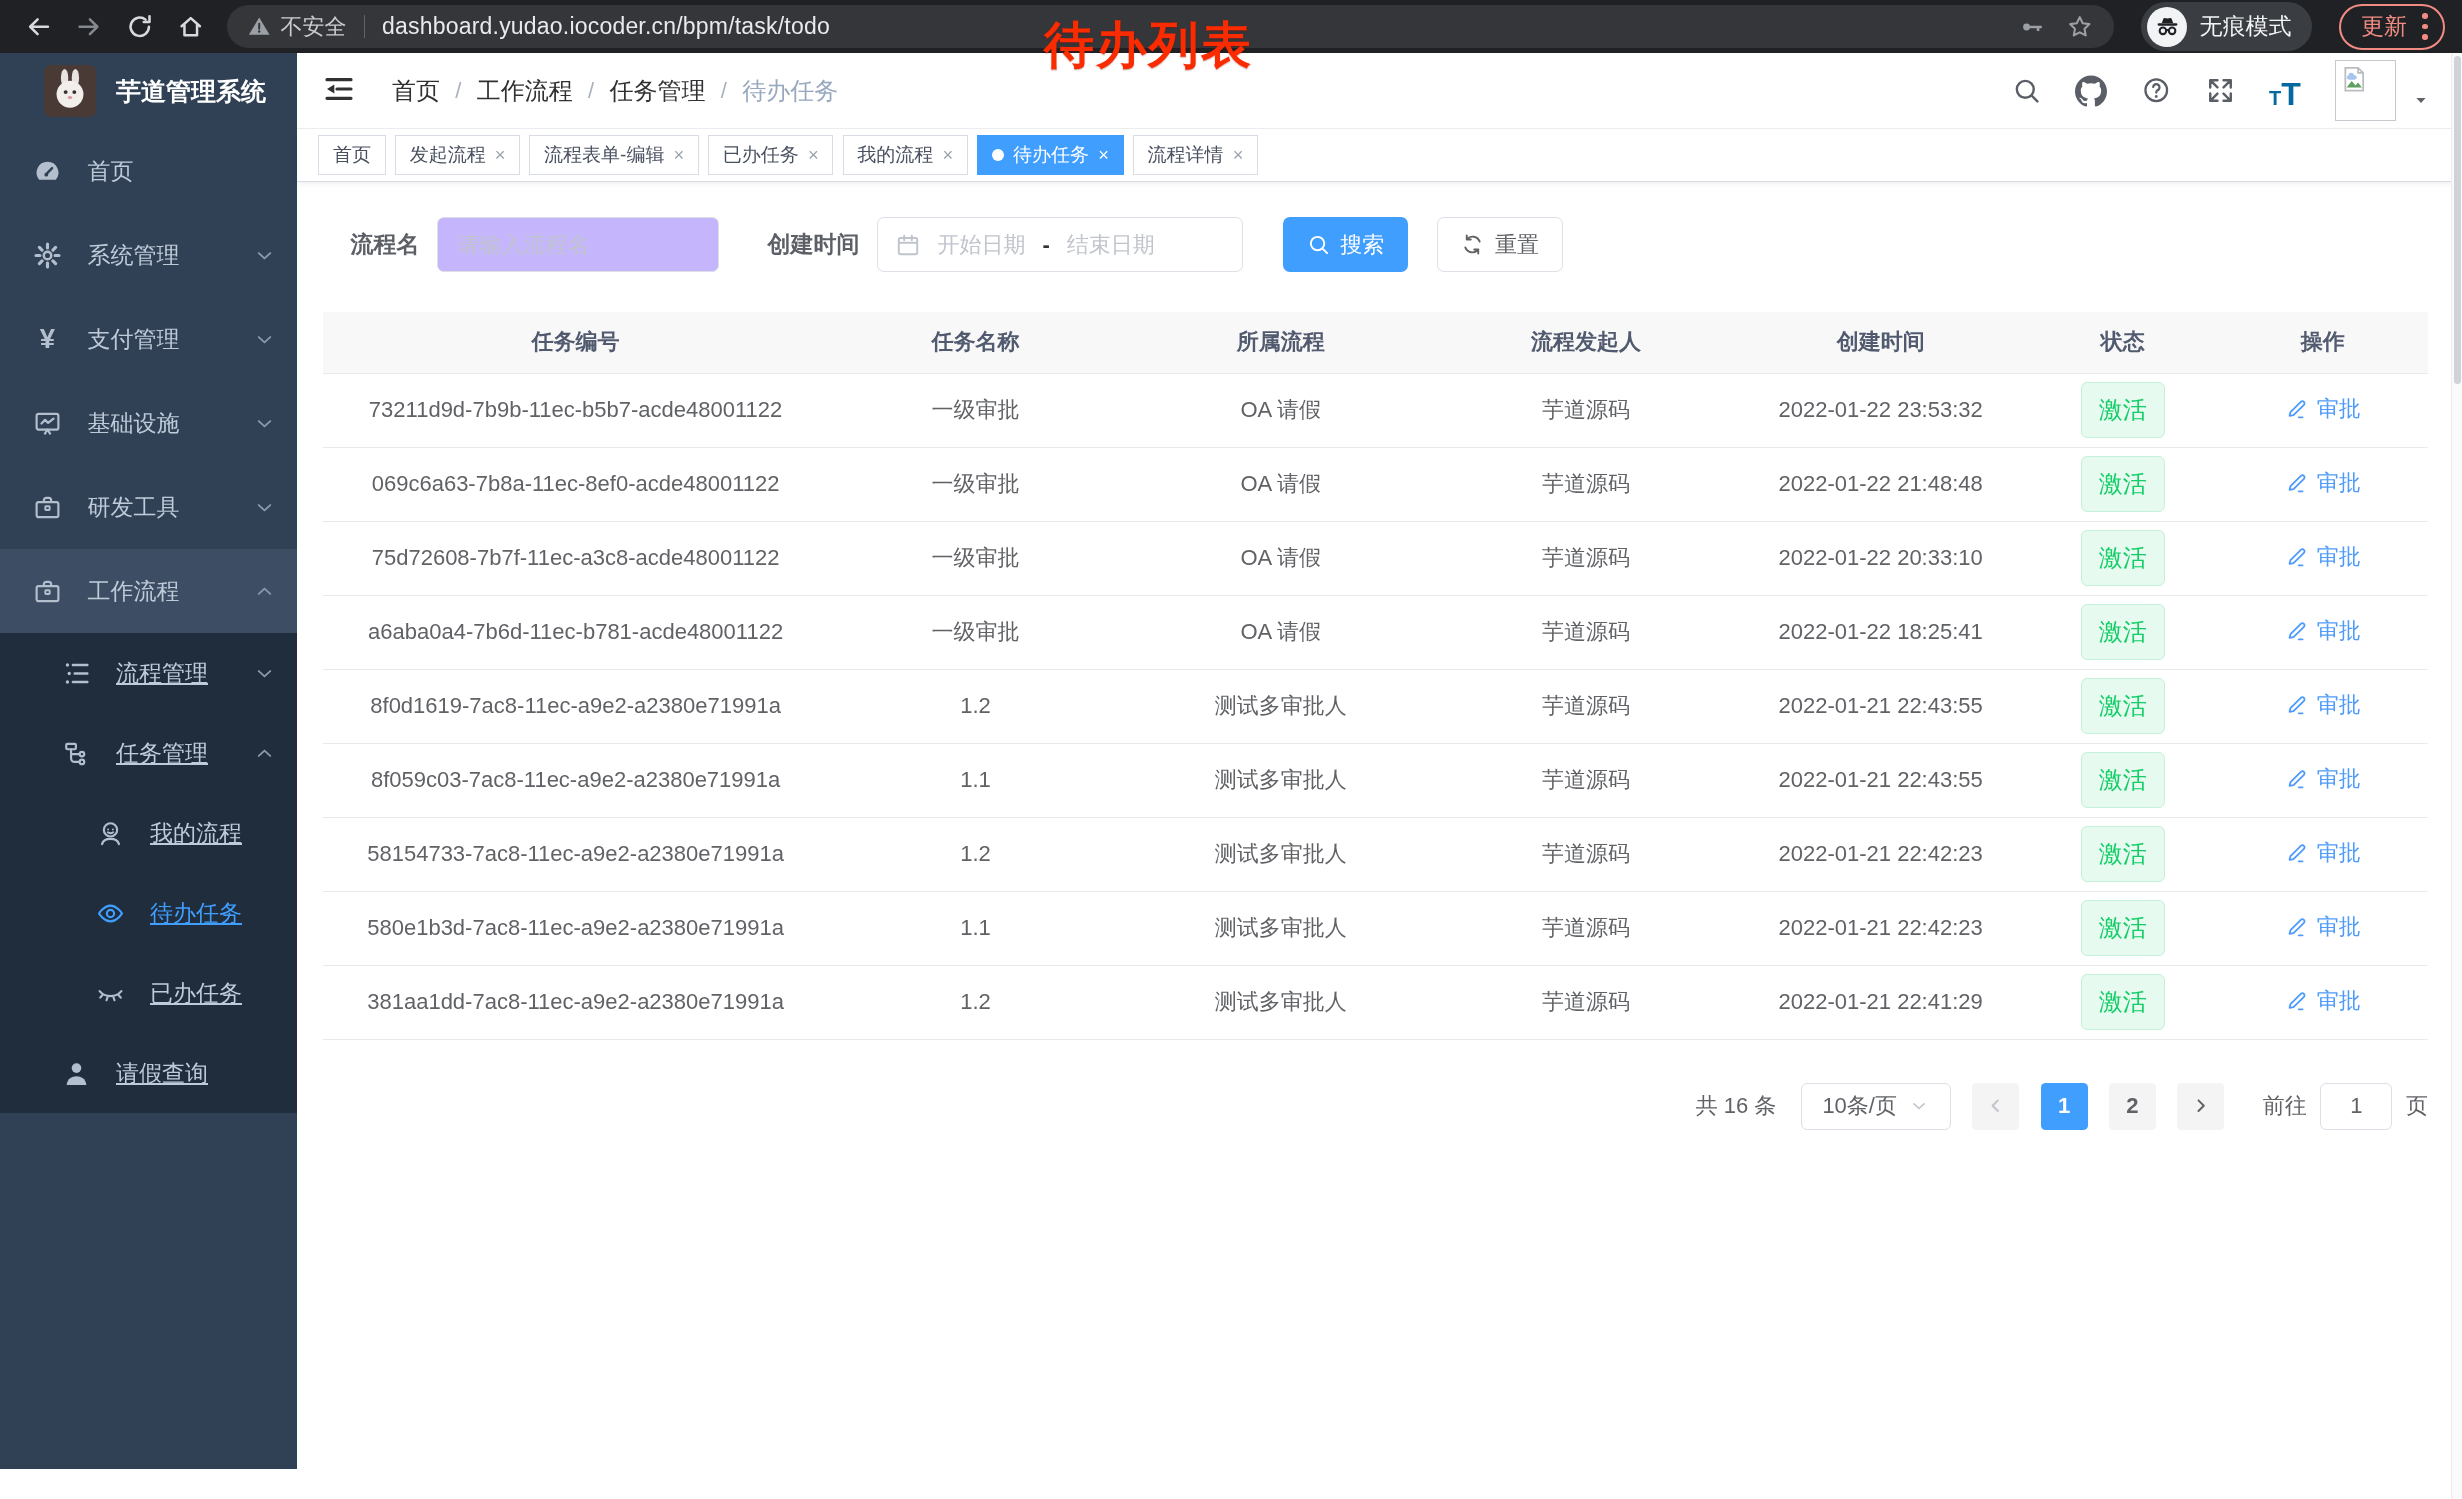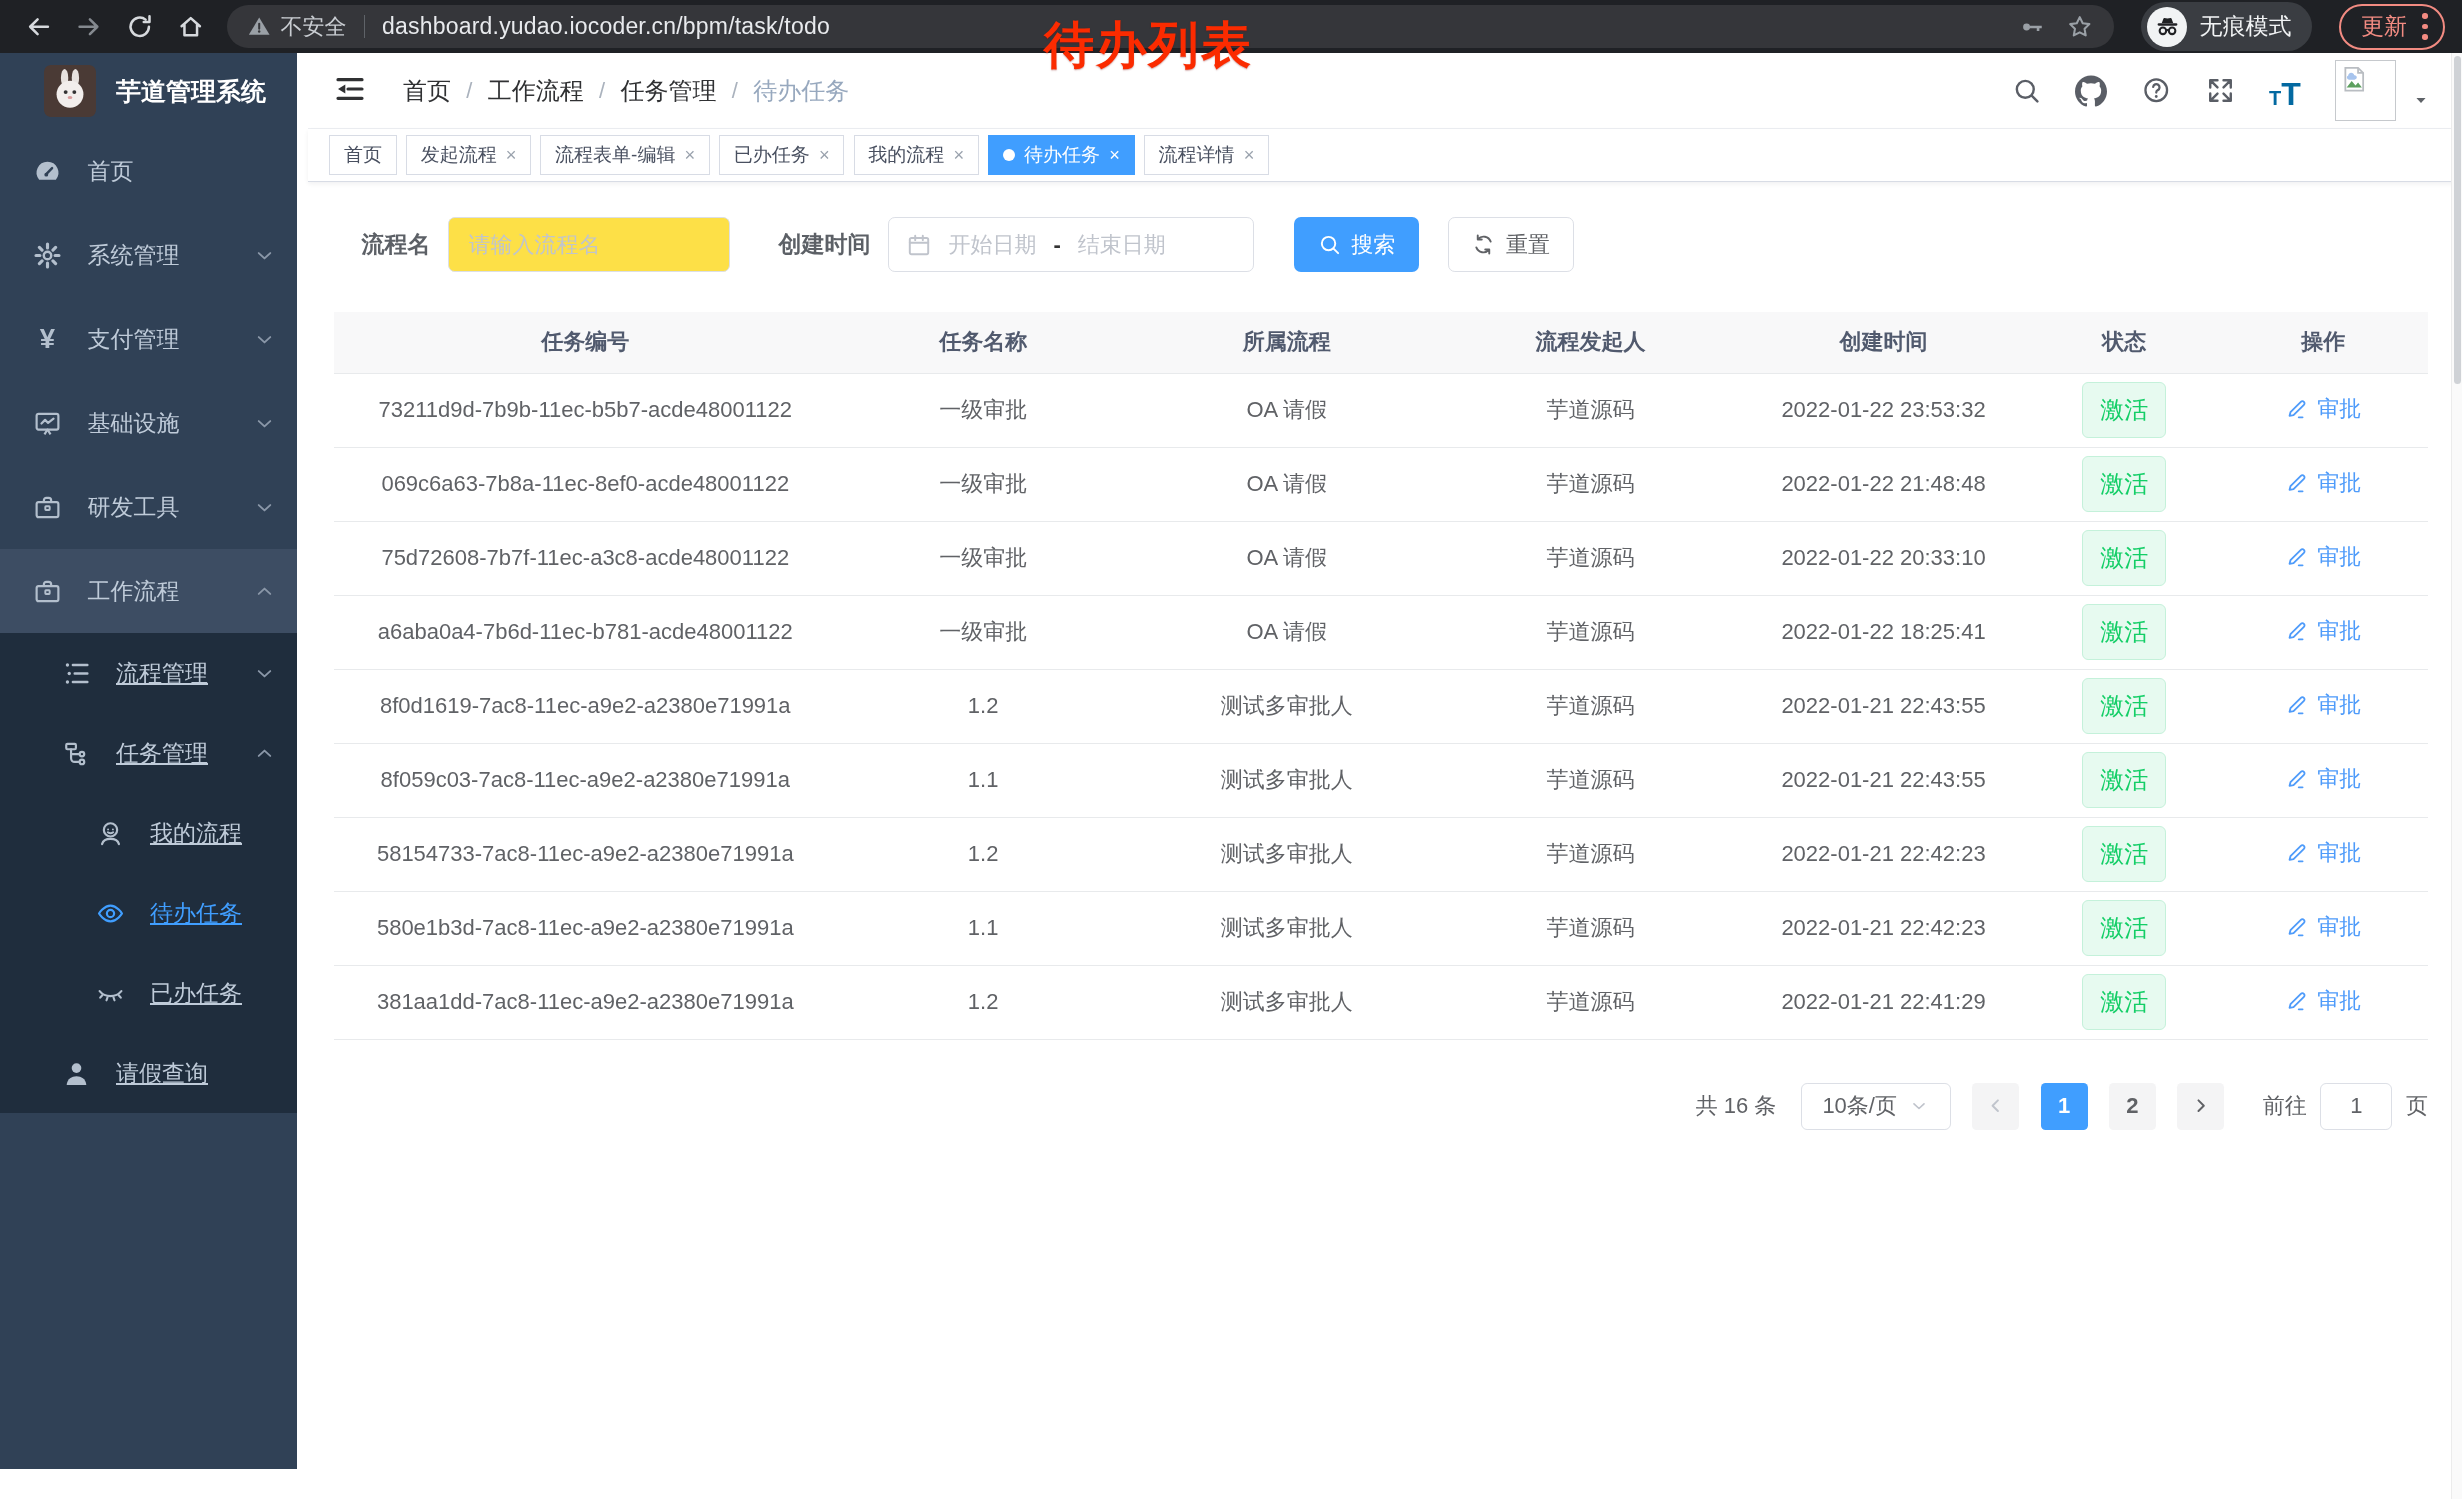--- a/index.html
+++ b/index.html
@@ -23,21 +23,21 @@
   .incognito-label { color:#f1f3f4; font-size:23px; }
   .update-pill { display:flex; align-items:center; gap:15.3px; border:2.3px solid #f28b82; color:#f28b82; border-radius:26px; height:46px; padding:0 15.3px 0 20px; margin-left:20px; flex-shrink:0; }
   .update-label { font-size:23px;text-align:center; }
   .dots-v { display:flex; flex-direction:column; gap:5.3px; }
   .dots-v i { width:5.3px; height:5.3px; border-radius:50%; background:#f28b82; }
 
   
   .annotation { position:absolute; left:1044px; top:12.2px; z-index:99; font-size:50px; font-weight:700; color:#fb2b00; letter-spacing:2.3px; text-shadow:0 0.8px 1.5px rgba(120,0,0,.35); }
 
   
-  .app { position:absolute; top:53px; left:0; width:2462px; height:1416px; display:flex;gap:11px; }
+  .app { position:absolute; top:53px; left:0; width:2462px; height:1416px; display:flex; }
 
   
   .sidebar { width:297px; flex-shrink:0; background:#304156; color:#bfcbd9; display:flex; flex-direction:column; overflow:hidden; }
   .logo-row { height:76px; display:flex; align-items:center; padding-left:44px; gap:20px; flex-shrink:0; }
   .logo-row svg { width:52px; height:52px; border-radius:6.1px; }
   .logo-title { font-size:25px; font-weight:700; color:#fff; white-space:nowrap; }
   .menu-item { height:84px; display:flex; align-items:center; padding:0 21.4px 0 30.5px; gap:23px; font-size:23px; cursor:pointer; }
   .menu-item .mi { width:34px; display:flex; justify-content:center; color:#b3bfcd; }
   .menu-item .mi svg { width:29px; height:29px; }
   .menu-item .yen { font-size:27.5px; font-weight:700; color:#b3bfcd; width:34px; text-align:center; }
@@ -75,21 +75,21 @@
   .tab .close { font-size:18.3px; color:#9aa2ad; line-height:1; }
   .tab.active { background:#409eff; border-color:#409eff; color:#fff; }
   .tab.active .close { color:#fff; }
   .tab .dot { width:12.2px; height:12.2px; border-radius:50%; background:#fff; }
 
   .content { padding:29px 34px 0 26px; flex:1; position:relative; }
 
   
   .filter-row { display:flex; align-items:center; margin:6.1px 0 0 27.5px; height:55px; }
   .f-label { font-size:23px; font-weight:700; color:#5c6066; margin-right:17px; white-space:nowrap; }
-  .txt-input { width:282px; height:55px; border:1.5px solid #dcdfe6; border-radius:6.9px; font-size:22px; padding:0 20px; color:#606266; outline:none; font-family:inherit; background:#fde047; }
+  .txt-input { width:282px; height:55px; border:1.5px solid #dcdfe6; border-radius:6.9px; font-size:22px; padding:0 20px; color:#606266; outline:none; font-family:inherit; background:#c4b5fd; }
   .txt-input::placeholder { color:#c0c4cc; }
   .gap-lg { width:49px; }
   .date-range { width:366px; height:55px; border:1.5px solid #dcdfe6; border-radius:6.9px; display:flex; align-items:center; padding:0 17px; gap:17px; color:#c0c4cc; font-size:22px; cursor:text; }
   .date-range .cal { color:#c0c4cc; }
   .date-range .cal svg { width:26px; height:26px; }
   .date-range .dash { color:#333; font-weight:700; }
   .btn { height:55px; display:flex; align-items:center; gap:10.7px; border-radius:6.9px; font-size:22px; padding:0 23px; cursor:pointer; border:1.5px solid transparent;font-family:Liberation Mono, monospace; }
   .btn svg { width:23px; height:23px; }
   .btn-search { background:#409eff; color:#fff; margin-left:40px; }
   .btn-reset { background:#fff; color:#606266; border-color:#dcdfe6; margin-left:29px; }

